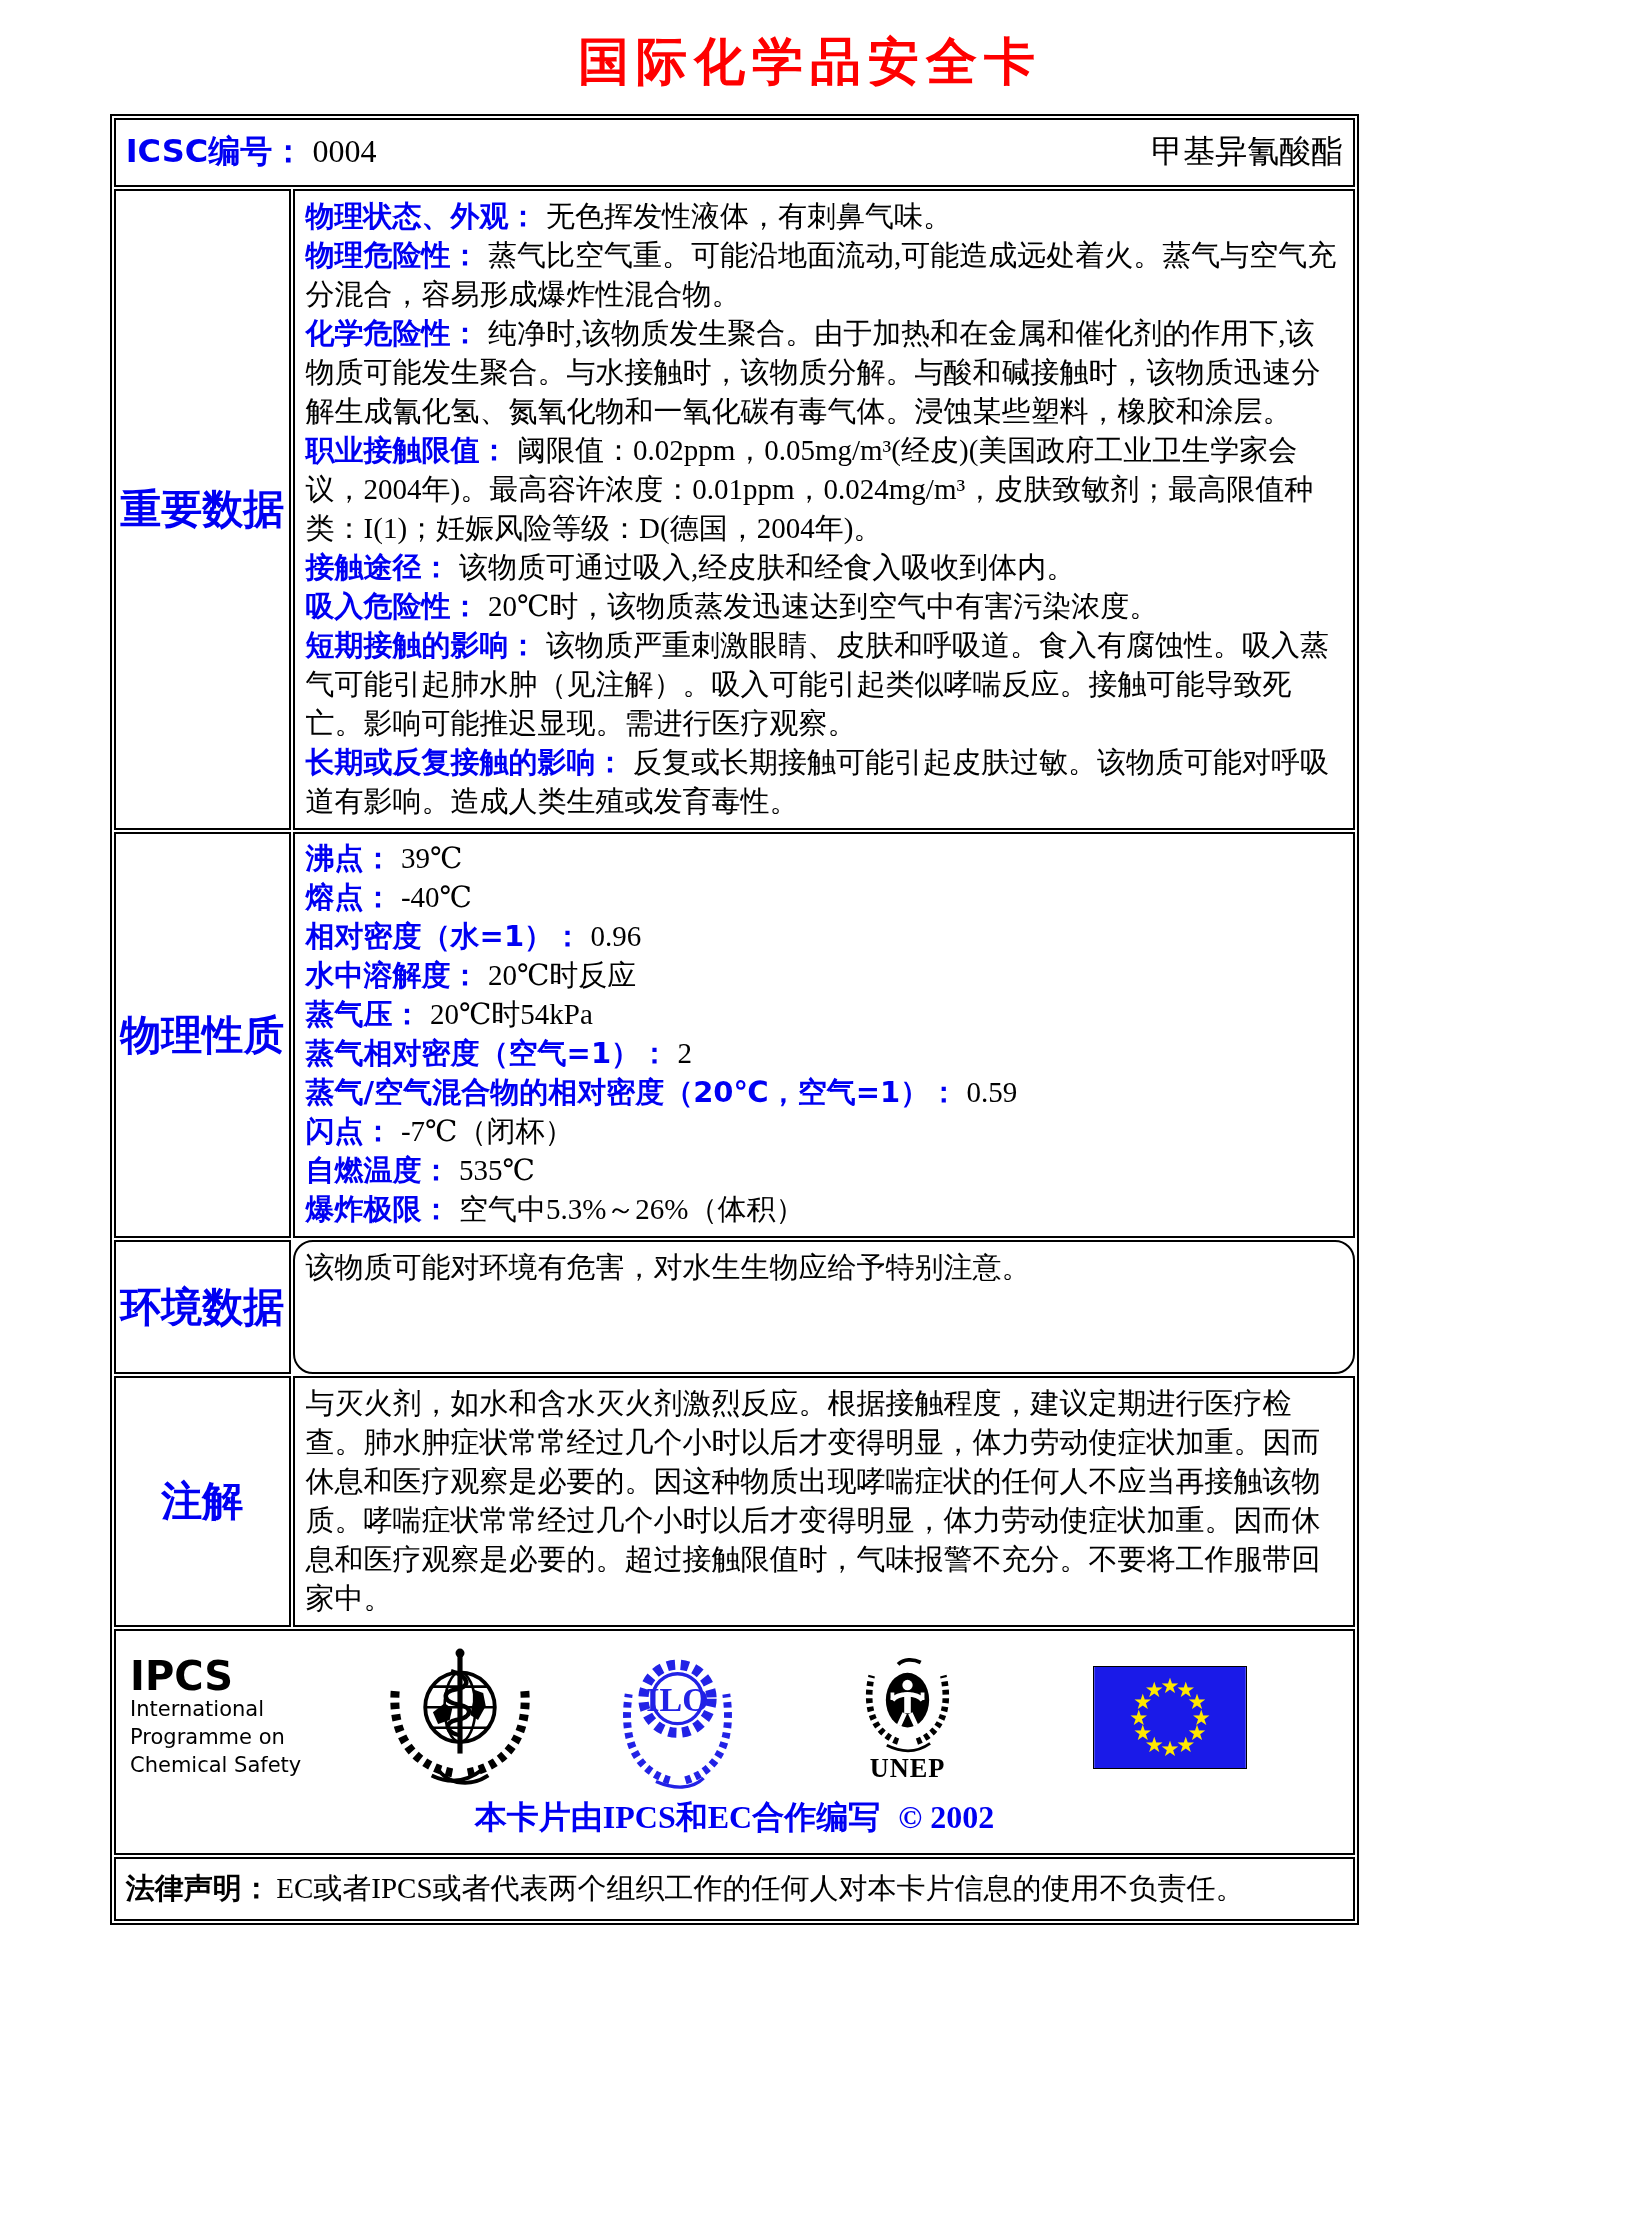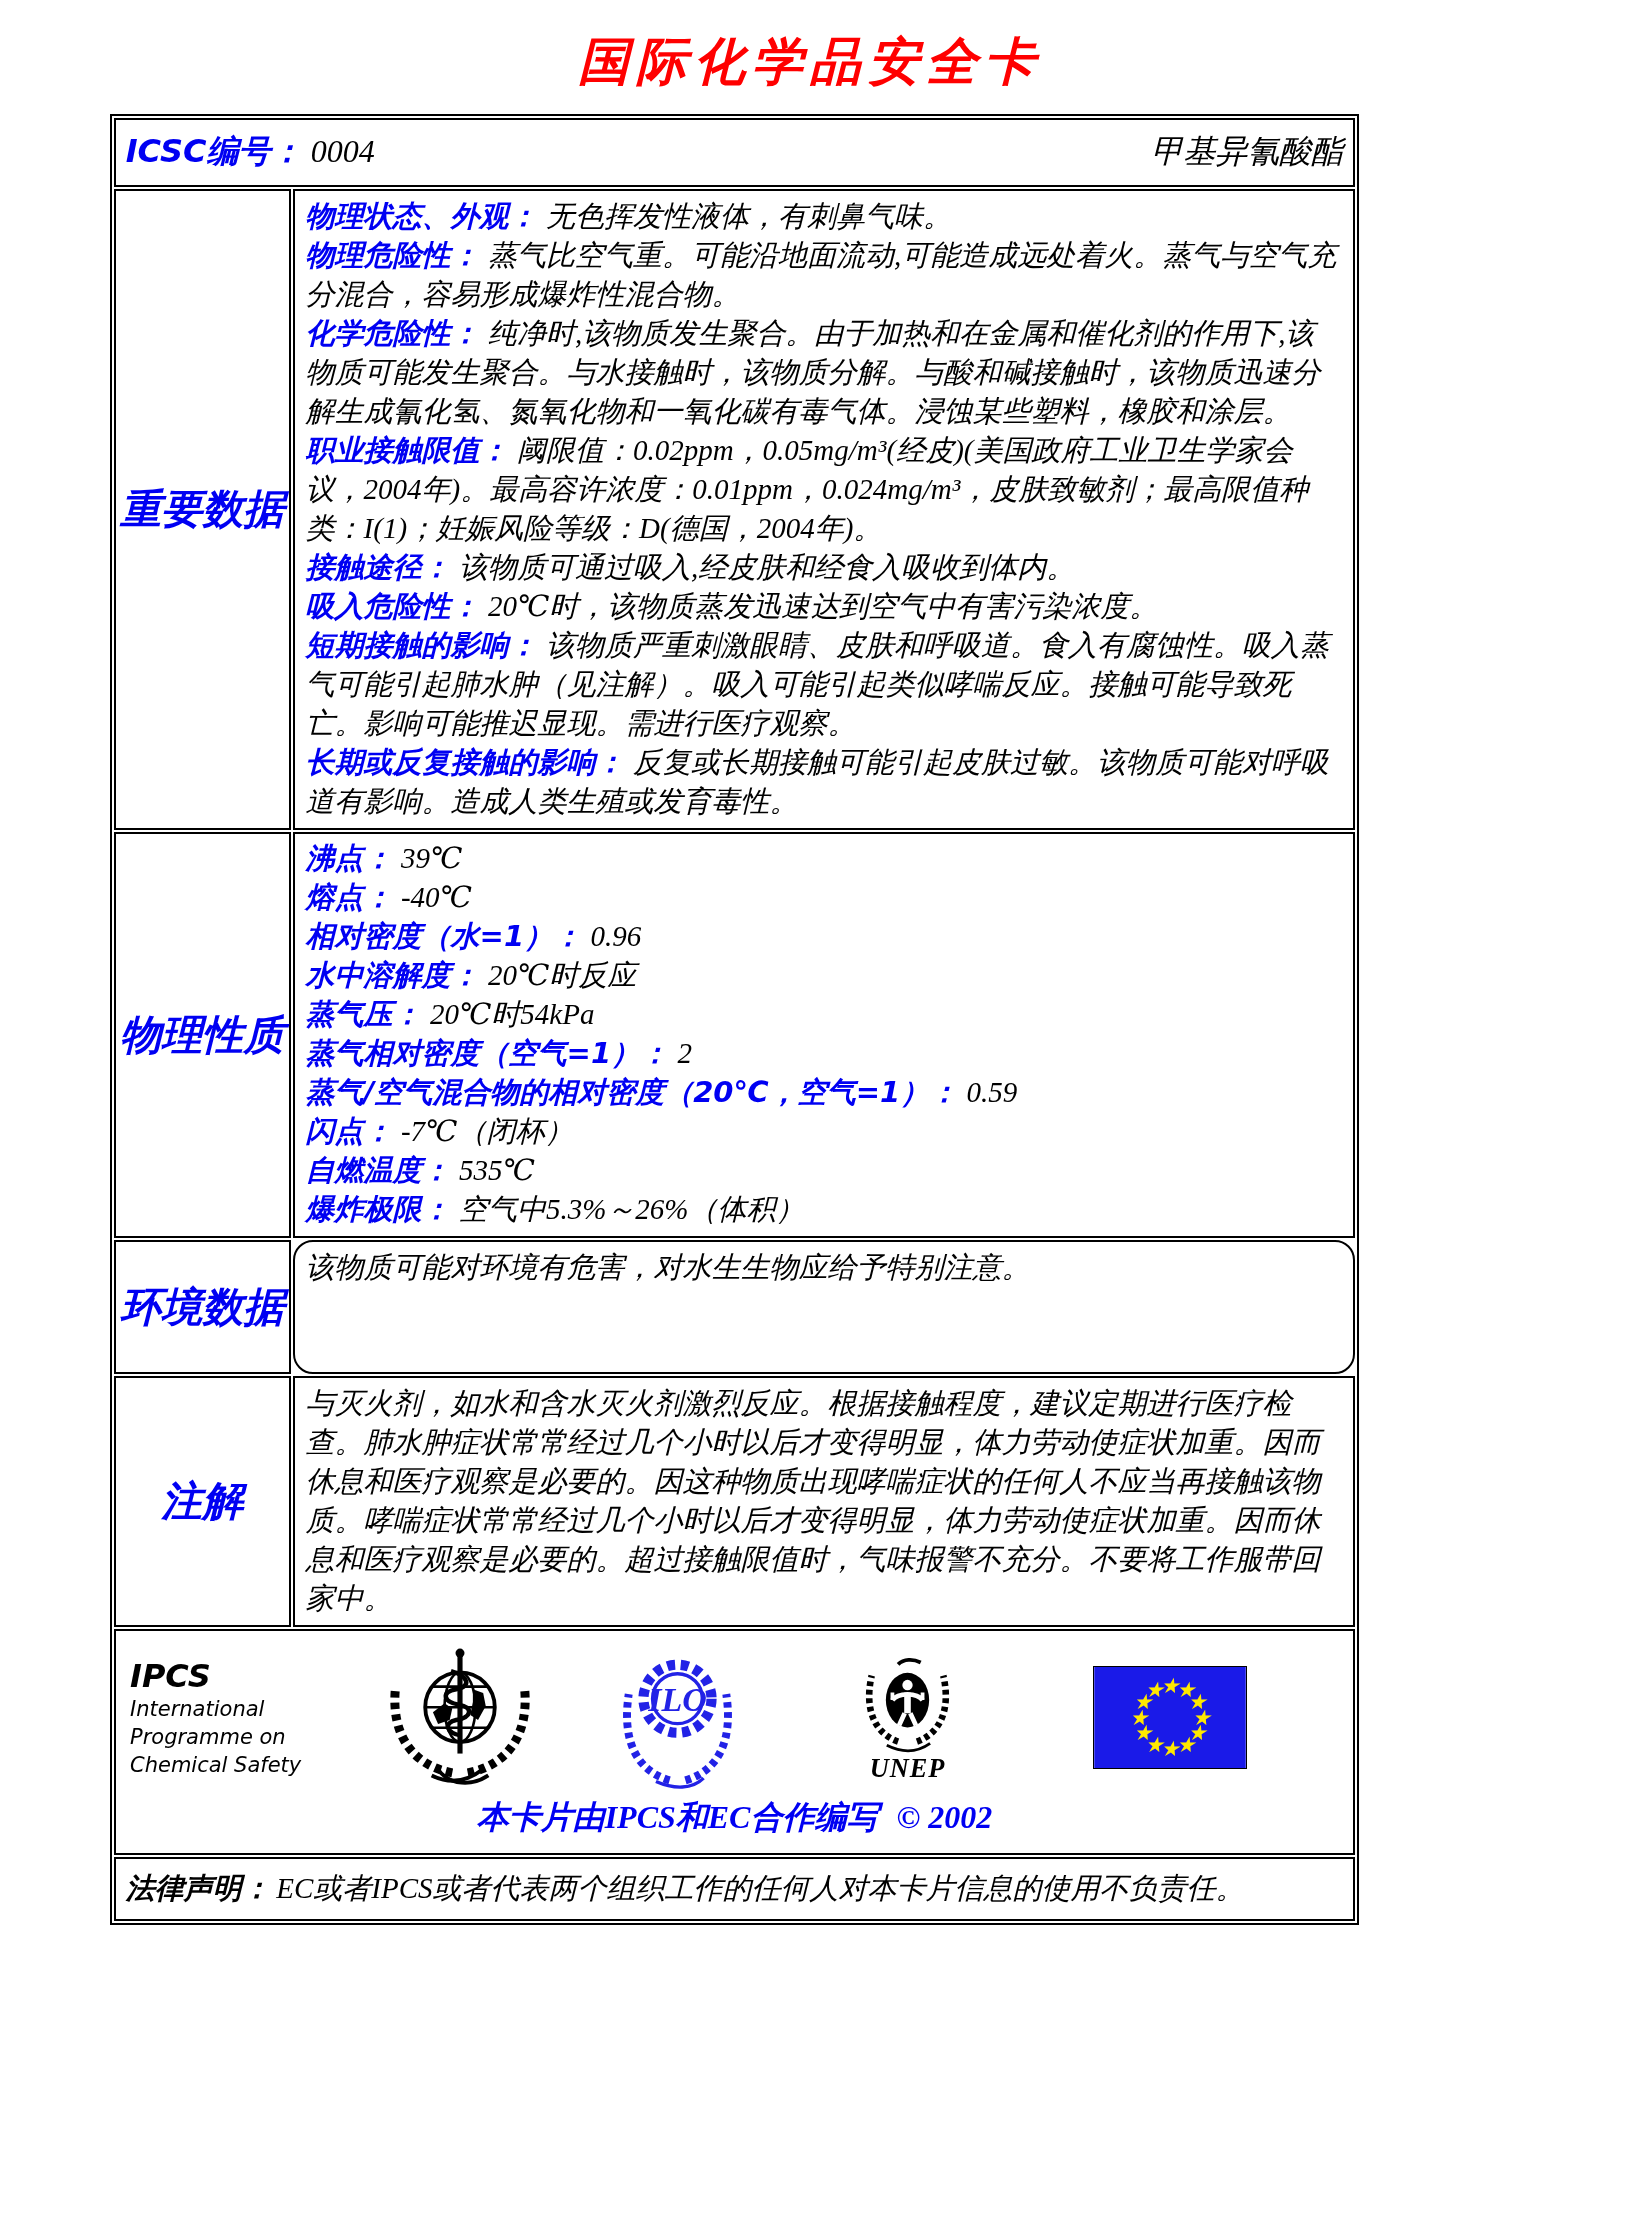--- a/index.html
+++ b/index.html
@@ -1,33 +1,33 @@
 <!DOCTYPE html>
 <html style="font-size:11px"><head>
 <meta charset="utf-8">
 <style>
   html,body{margin:0;padding:0;background:#fff;}
   body{width:1647px;height:2216px;font-family:"Liberation Serif","DejaVu Serif",serif;color:#000;}
-  .page{position:relative;width:1620px;height:2216px;overflow:hidden;font-style:italic;}
+  .page{position:relative;width:1620px;height:2216px;overflow:hidden;}
   h1.title{margin:28px 0 16.7px 0;text-align:center;color:#FF0000;font-size:51px;font-weight:bold;letter-spacing:7px;font-family:"Liberation Serif","DejaVu Serif",serif;}
   table.card{margin-left:110px;width:1249px;border:2.1px solid #000;border-spacing:2.1px;border-collapse:separate;background:#fff;}
   td{border:2.1px solid #000;background:#fff;vertical-align:top;}
   td.label-cell{width:167px;vertical-align:middle;text-align:center;padding:2.8px;}
   .section-label{color:#0000F2;font-weight:bold;font-size:41px;font-family:"DejaVu Sans","Liberation Sans",sans-serif;}
   td.content-cell{padding:5.6px 9.7px 7px 11px;font-size:29px;line-height:39px;}
   td.header-cell{height:60px;vertical-align:middle;padding:2.8px 9.7px;font-size:32px;}
   .header-flex{display:flex;justify-content:space-between;align-items:center;}
   .blue-lbl{color:#0000F2;font-weight:bold;font-family:"DejaVu Sans","Liberation Sans",sans-serif;margin-right:8.3px;}
   .env-cell{height:117px;border-radius:20px;}
   .addl-cell{height:60px;vertical-align:middle;}
   .para,.prop-line{margin:0;}
   .logos-cell{padding:11px 7px 12.5px 7px;}
   .logos-flex{display:flex;align-items:center;}
   .ipcs-block{margin-left:7px;width:189px;font-family:"DejaVu Sans","Liberation Sans",sans-serif;}
-  .ipcs-acronym{font-size:32px;font-weight:bold;line-height:38px;}
+  .ipcs-acronym{font-size:40px;font-weight:bold;line-height:38px;}
   .ipcs-line{font-size:21px;line-height:28px;}
   .who-logo{margin-left:56px;}
   .ilo-logo{margin-left:70px;}
   .unep-logo{margin-left:111px;}
   .eu-flag{margin-left:129px;border:1.4px solid #000;}
   .caption-row{text-align:center;margin-top:2.8px;font-size:32px;font-weight:bold;color:#0000F2;}
   .caption-copy{margin-left:18px;}
   .legal-cell{height:54px;vertical-align:middle;padding:2.8px 9.7px;font-size:29px;}
   .legal-label{font-weight:bold;font-family:"DejaVu Sans","Liberation Sans",sans-serif;margin-right:5.6px;}
   .eu-star{fill:#FFE800;font-size:42px;}

